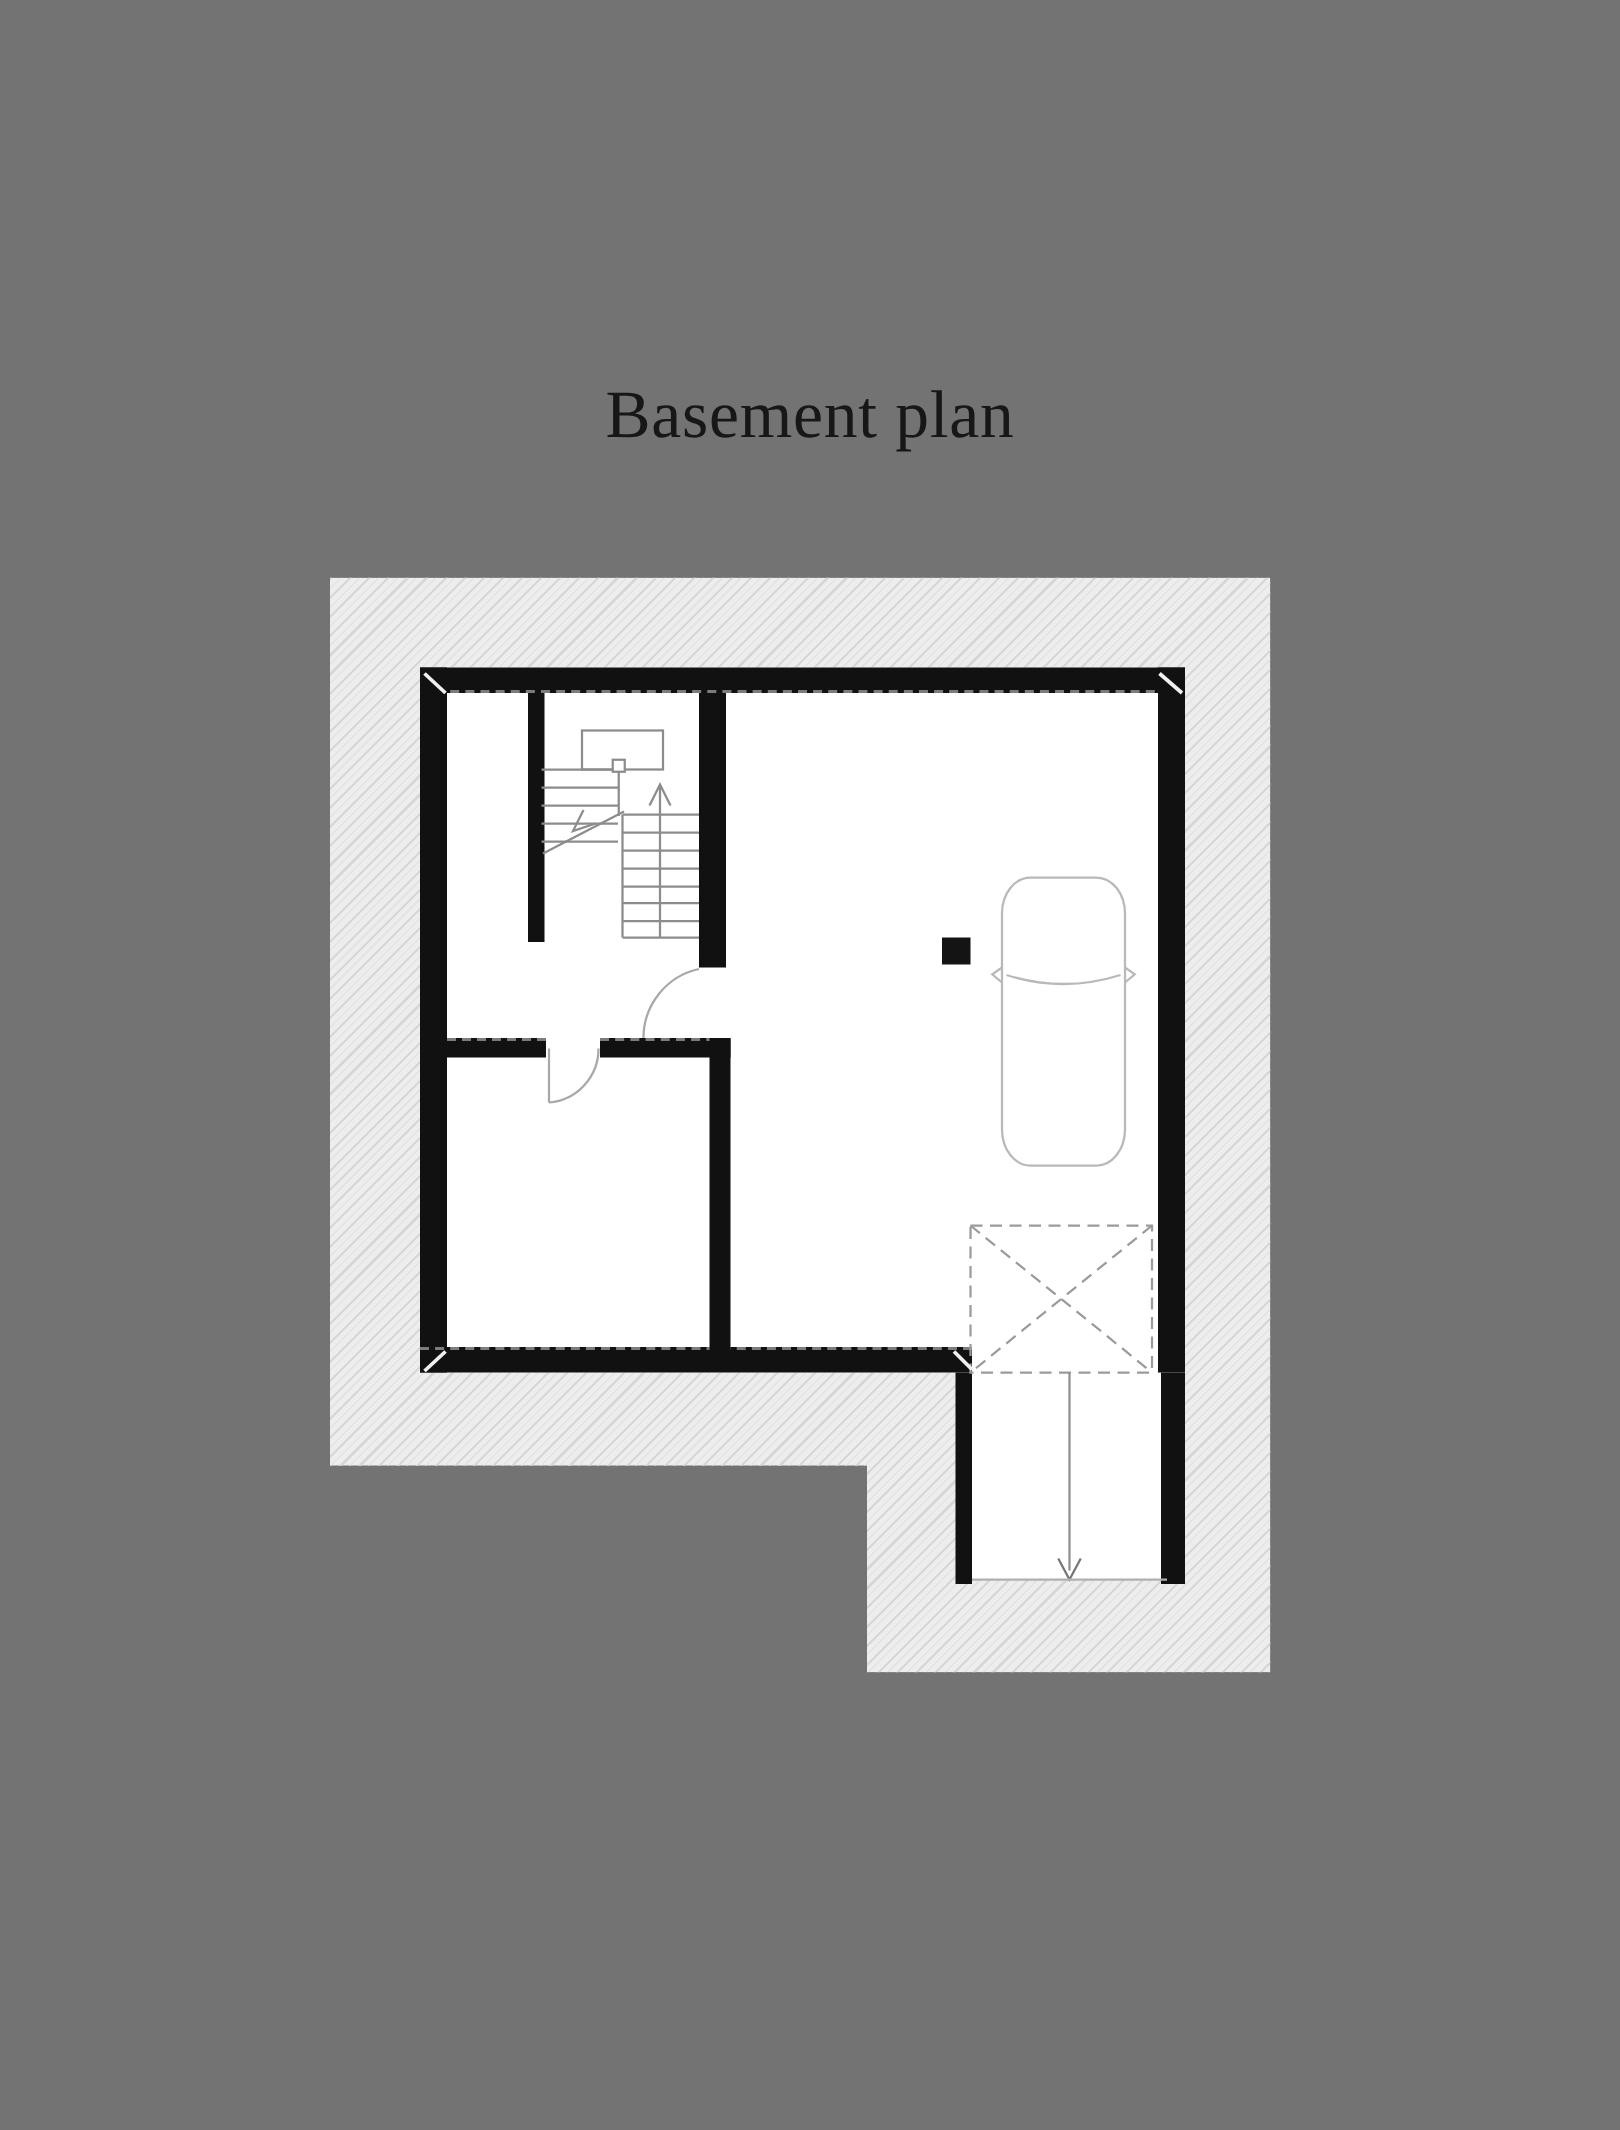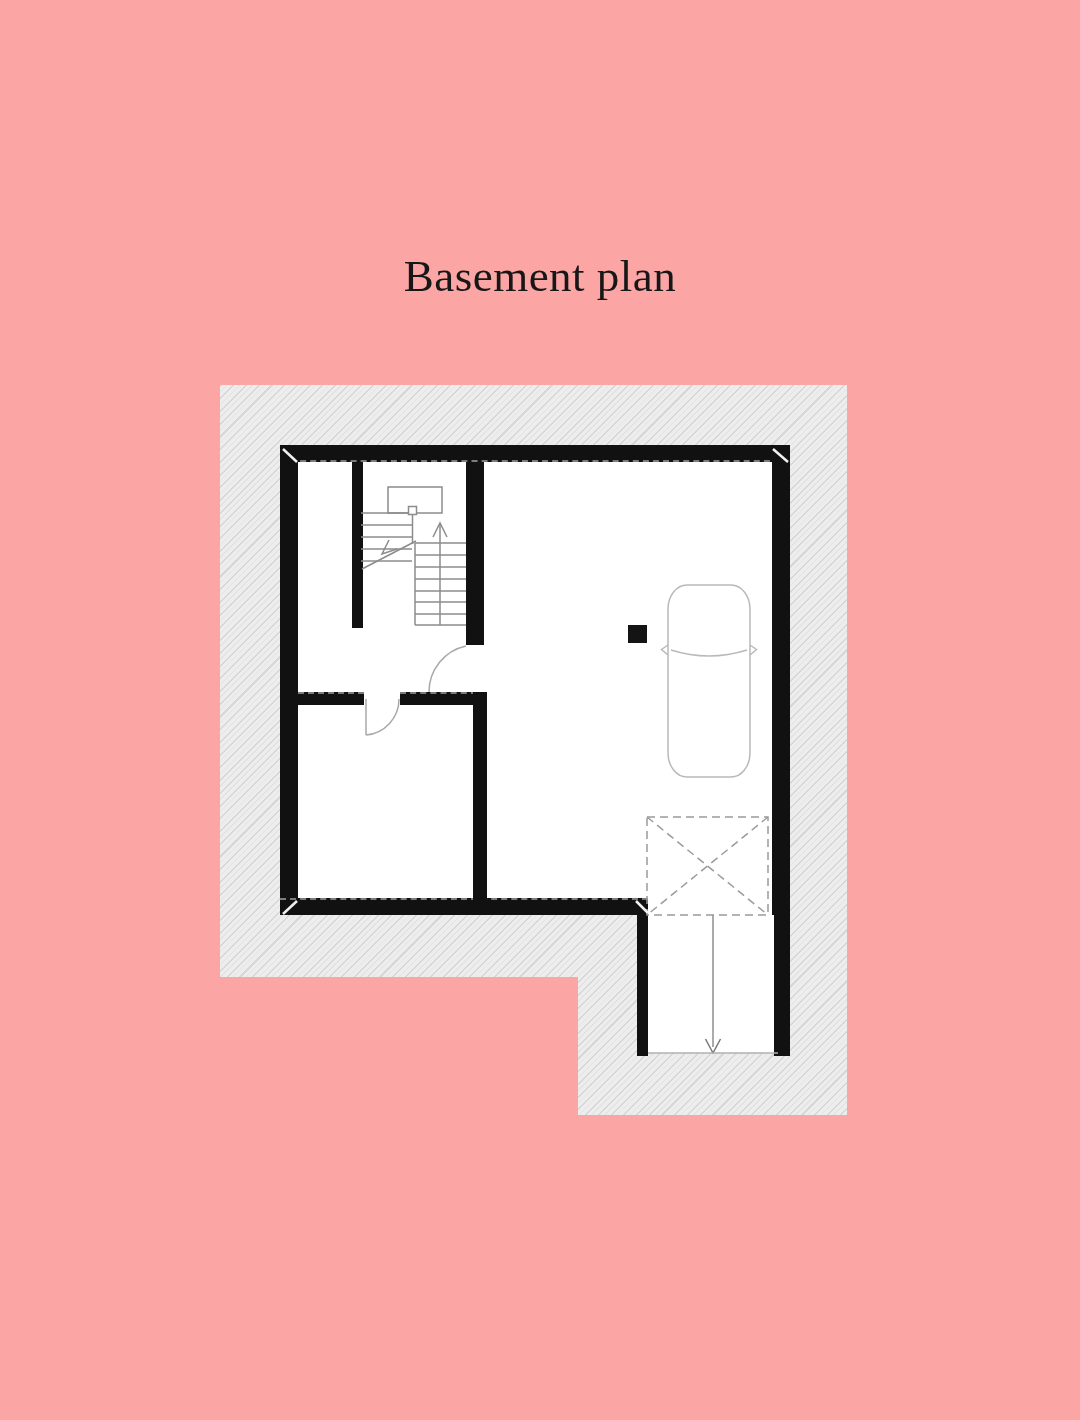--- a/index.html
+++ b/index.html
@@ -1,19 +1,19 @@
 <!DOCTYPE html>
 <html><head>
 <meta charset="utf-8">
 <style>
   html,body{margin:0;padding:0;background:#ffffff;}
   #page{
     position:relative;
     width:1080px;height:1420px;
-    background:#fca5a5;
+    background:#737373;
     overflow:hidden;
     font-family:"Liberation Serif", serif;
   }
   .title{
     position:absolute;
     top:250px;left:0;right:0;
     text-align:center;
     font-size:45px;
     color:#171717;
     letter-spacing:0.5px;

